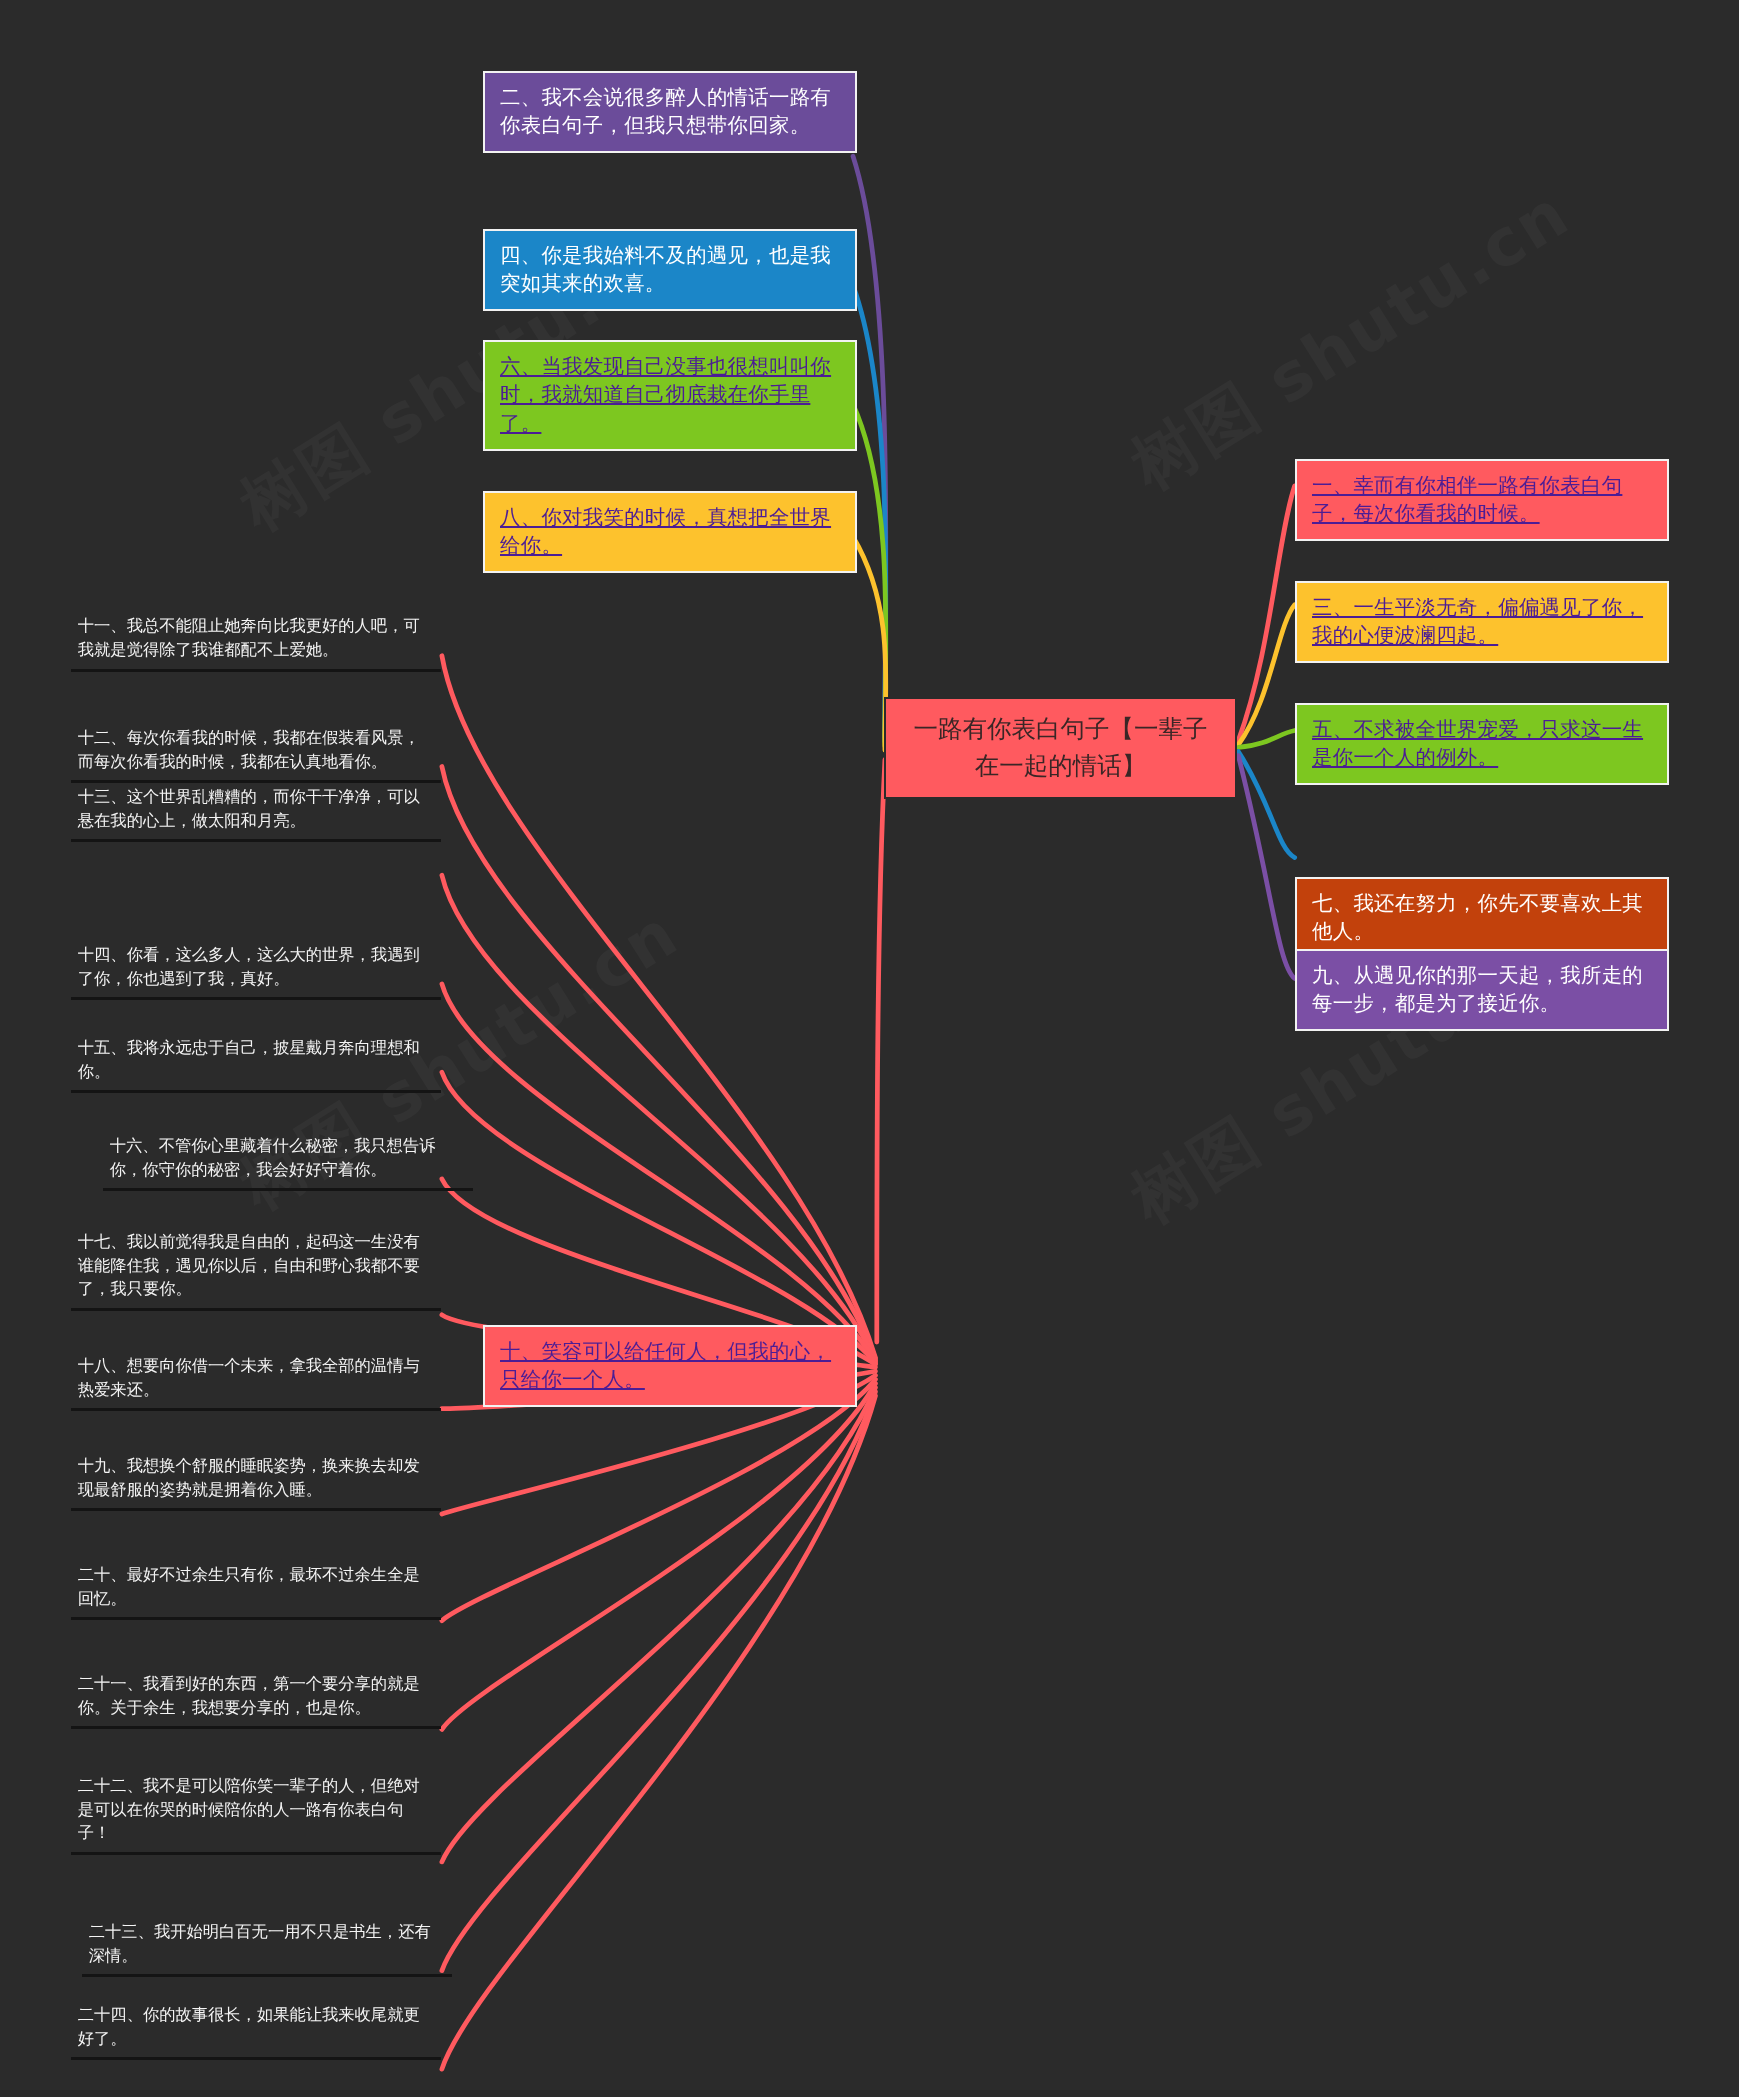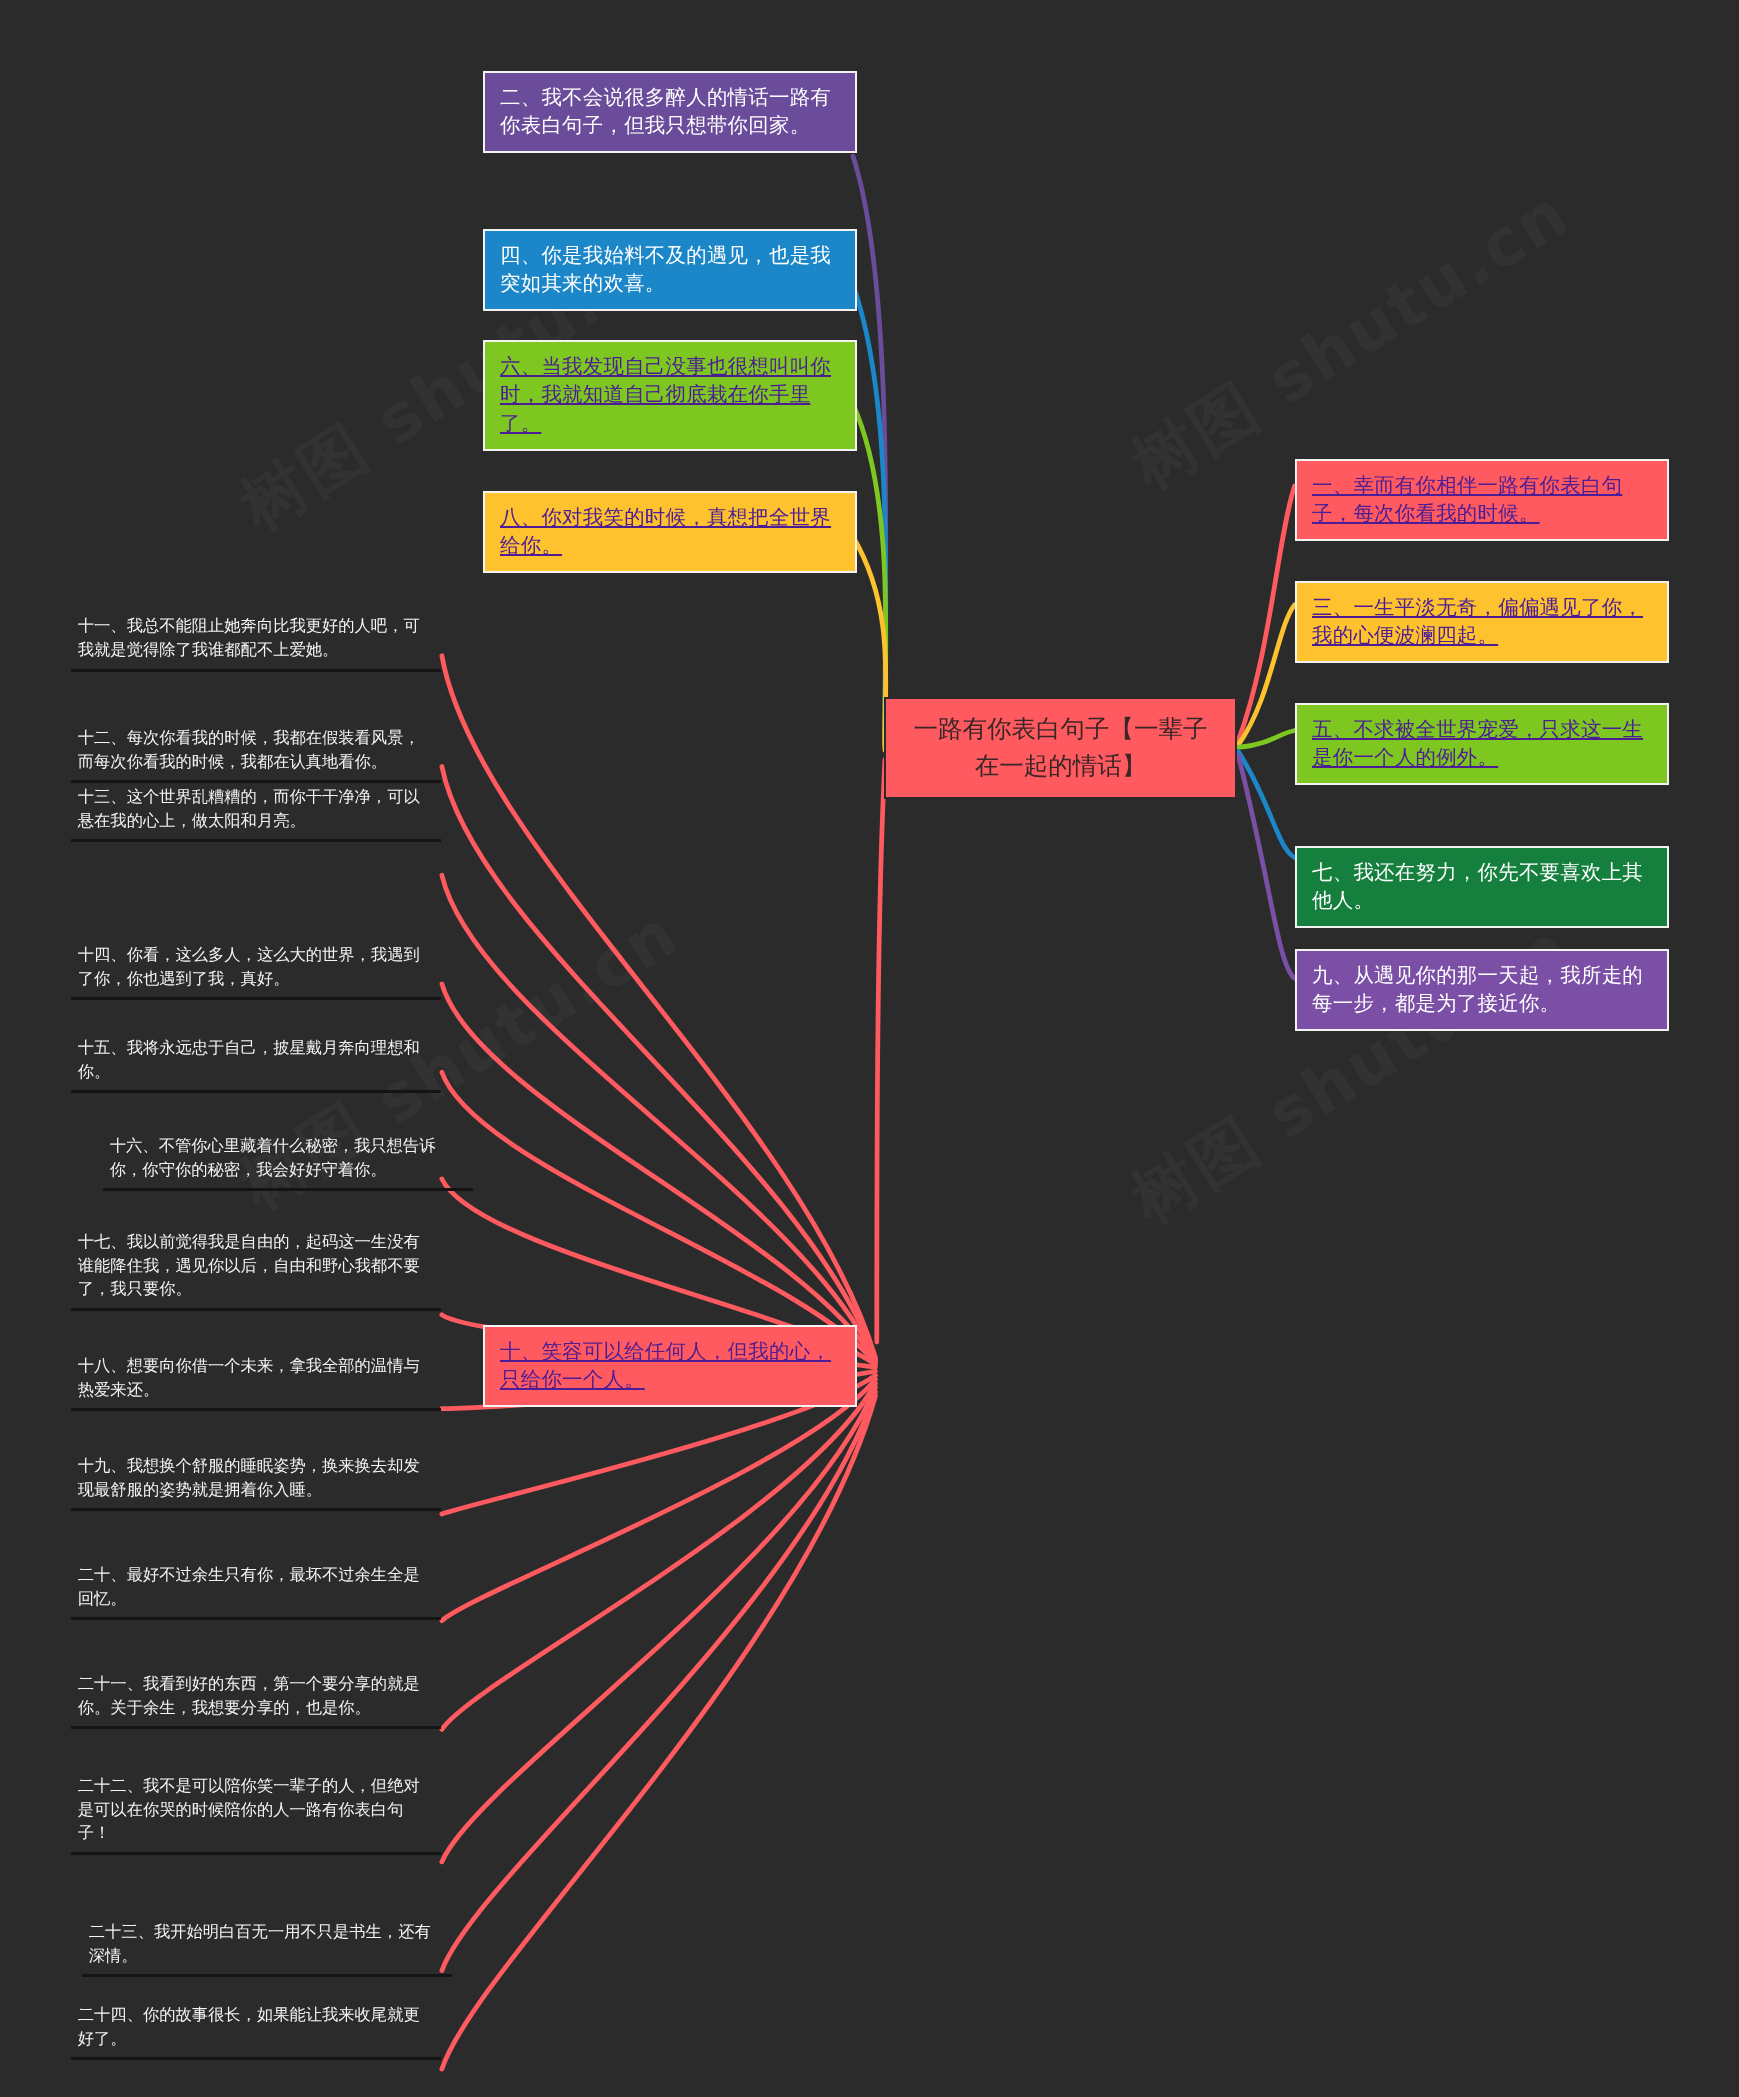--- a/index.html
+++ b/index.html
@@ -146,21 +146,21 @@
   </div>
 
   <div class="node dark-text" style="left:1295px; top:581px; width:374px; background:#fdc22d;">
     <span>三、一生平淡无奇，偏偏遇见了你，我的心便波澜四起。</span>
   </div>
 
   <div class="node dark-text" style="left:1295px; top:703px; width:374px; background:#7dc720;">
     <span>五、不求被全世界宠爱，只求这一生是你一个人的例外。</span>
   </div>
 
-  <div class="node light-text" style="left:1295px; top:846px; width:374px; background:#15803d;">
+  <div class="node light-text" style="left:1295px; top:877px; width:374px; background:#c2410c;">
     <span>七、我还在努力，你先不要喜欢上其他人。</span>
   </div>
 
   <div class="node light-text" style="left:1295px; top:949px; width:374px; background:#7b4fa5;">
     <span>九、从遇见你的那一天起，我所走的每一步，都是为了接近你。</span>
   </div>
 
   <div class="node dark-text" style="left:483px; top:1325px; width:374px; background:#ff5a5f;">
     <span>十、笑容可以给任何人，但我的心，只给你一个人。</span>
   </div>

